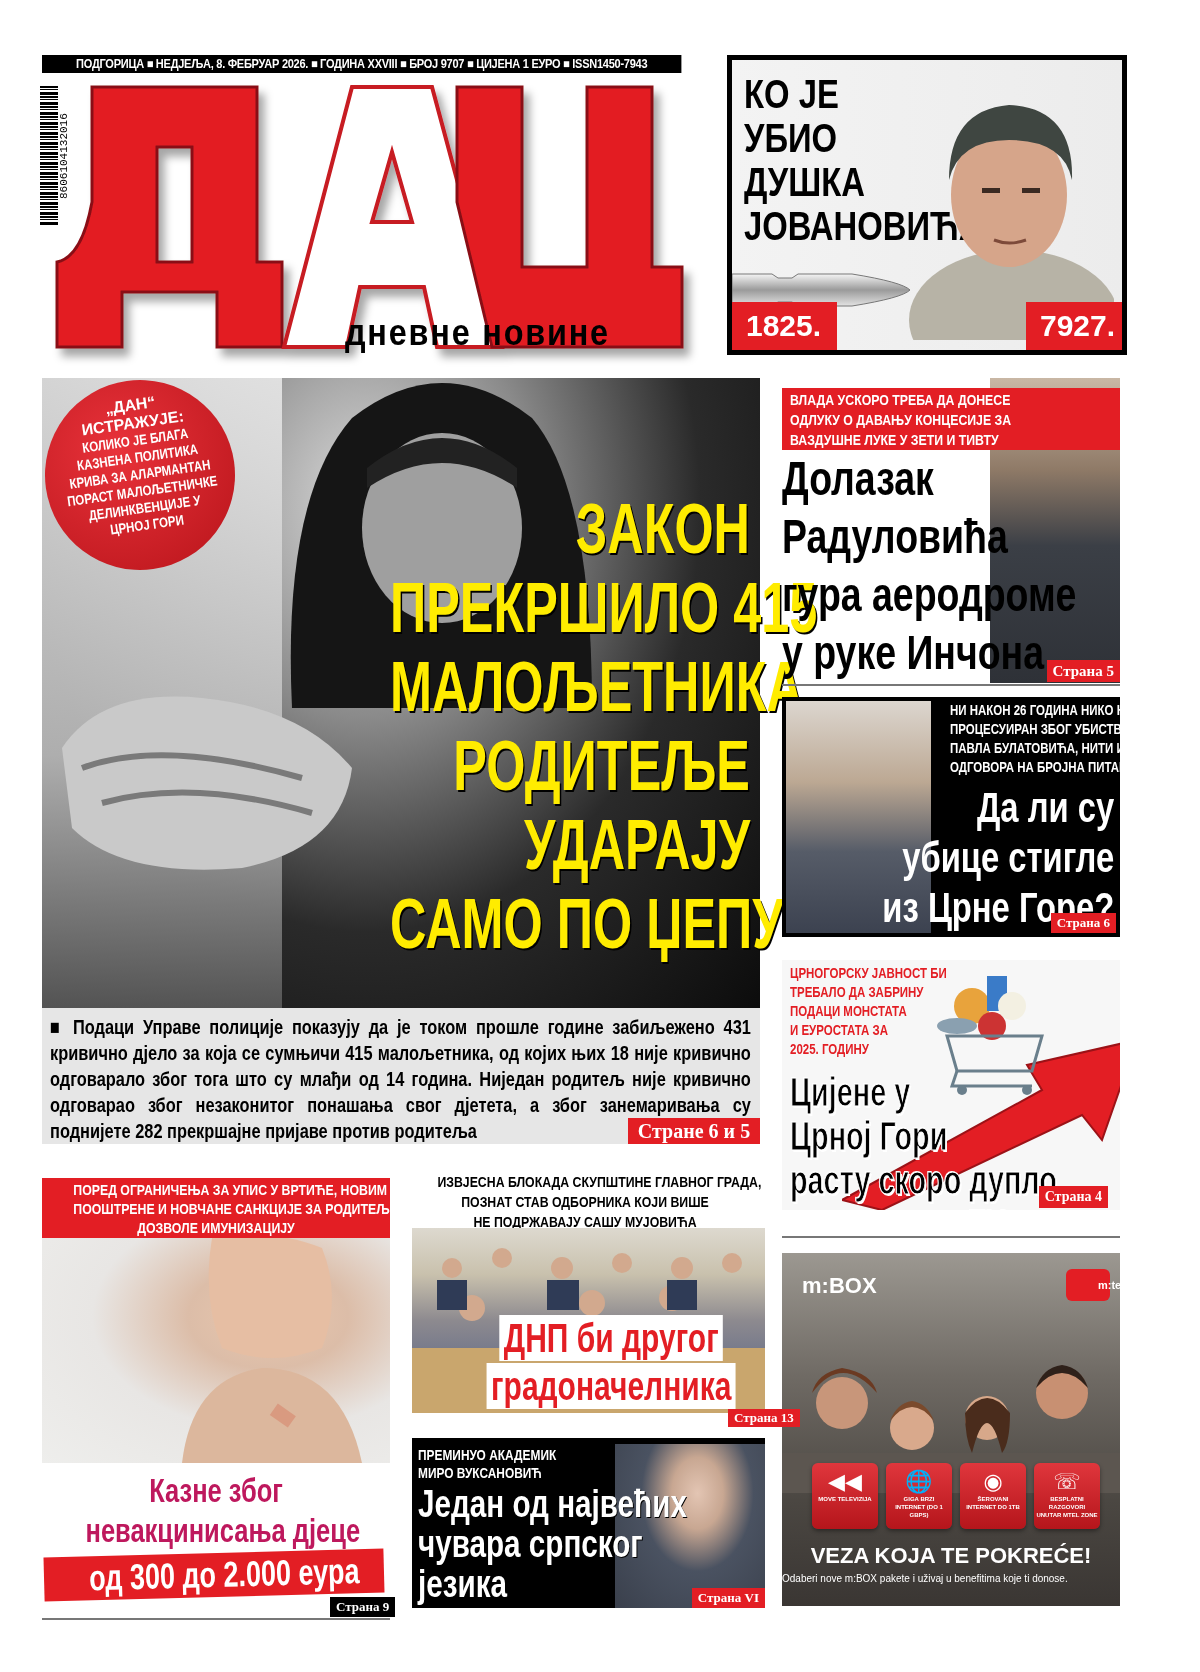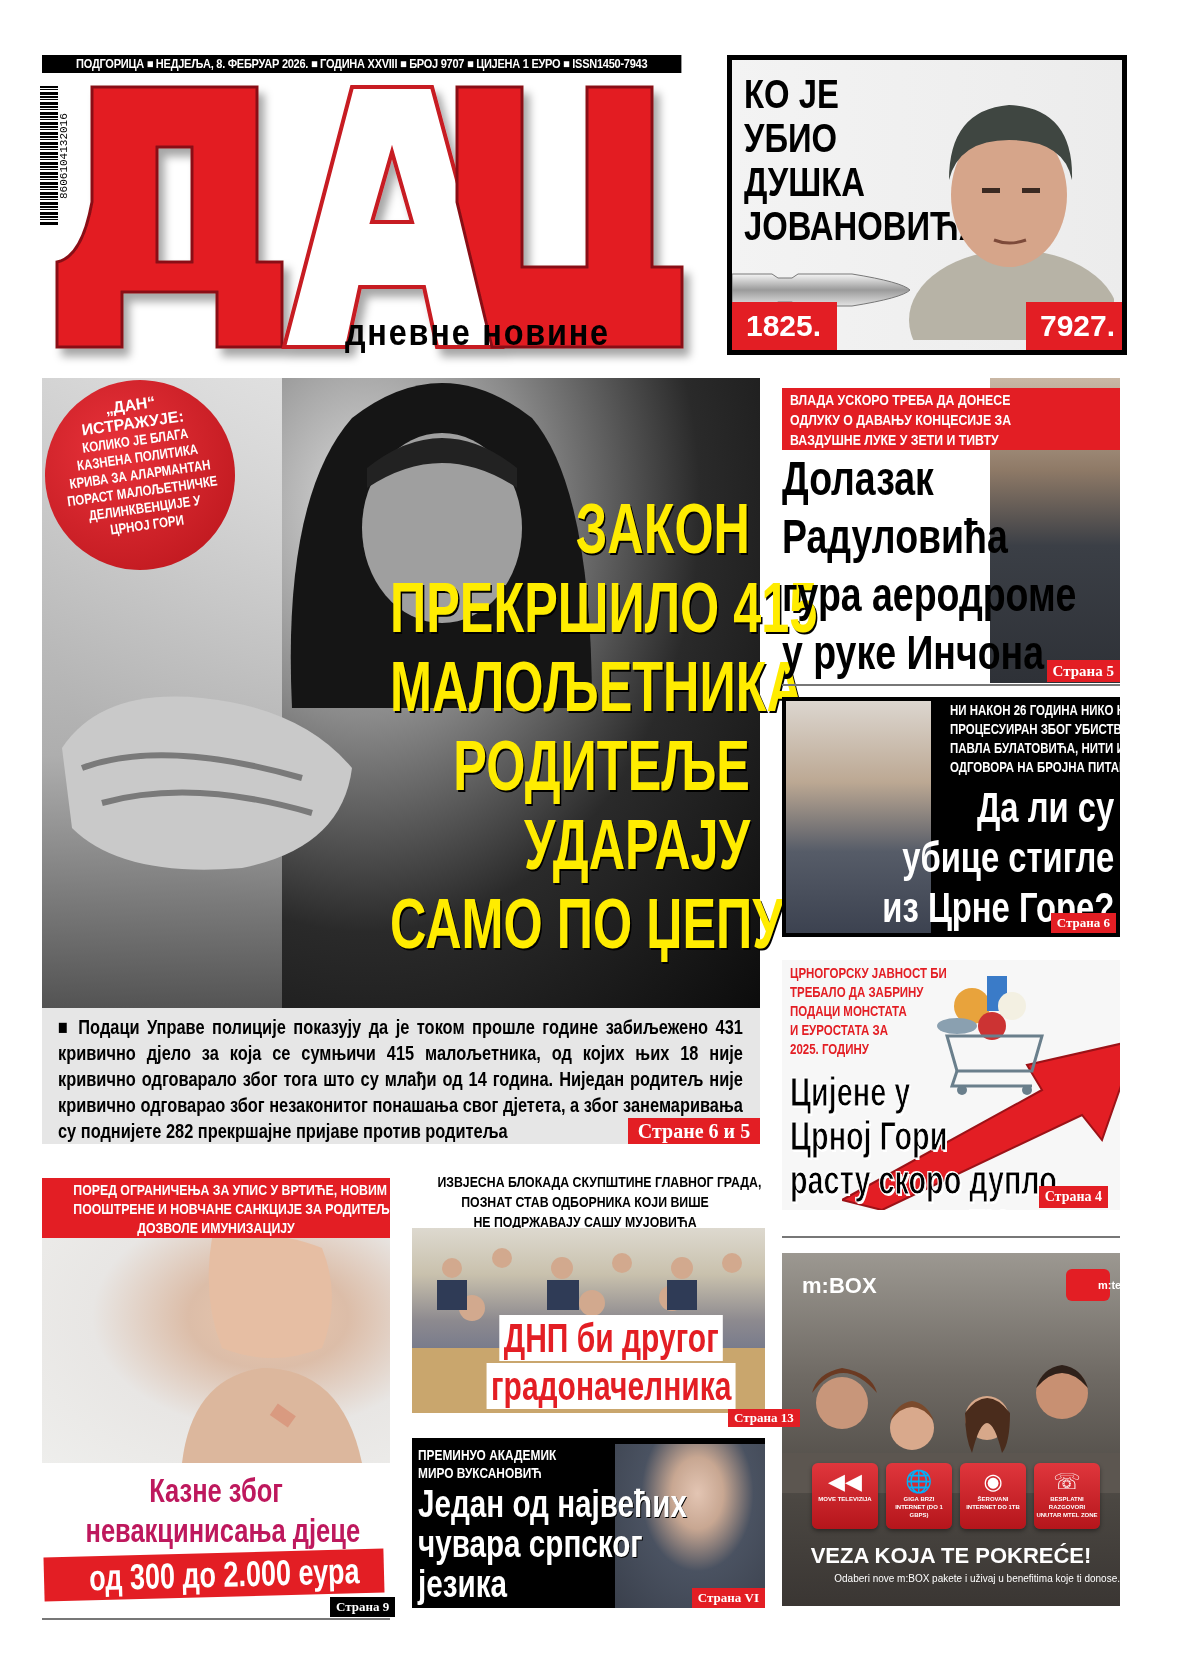--- a/index.html
+++ b/index.html
@@ -28,21 +28,21 @@
   #num-right { right: 0; width: 96px; text-align: center; }
 
   
   #main-photo { left: 42px; top: 378px; width: 718px; height: 630px; background: #111; overflow: hidden; }
   #main-photo .bg { position: absolute; inset: 0; background: radial-gradient(ellipse at 45% 20%, #d9d9d9 0%, #8a8a8a 30%, #2a2a2a 60%, #0c0c0c 100%); }
   #main-photo .wall { position: absolute; left: 0; top: 0; width: 240px; height: 630px; background: linear-gradient(180deg, #e7e7e7, #bdbdbd 60%, #5a5a5a); opacity: .9; }
   #badge { left: 45px; top: 380px; width: 190px; height: 190px; border-radius: 50%; background: radial-gradient(circle at 40% 35%, #e8323a, #b8141a); color: #fff; text-align: center; font-weight: 700; padding-top: 16px; transform: rotate(-8deg); }
   #badge .b1 { font-size: 16px; font-weight: 900; line-height: 18px; }
   #badge .b2 { font-size: 14px; line-height: 17px; transform: scaleX(0.82); }
   #main-headline { left: 250px; top: 490px; width: 500px; text-align: right; color: #ffec00; font-size: 70px; line-height: 79px; font-weight: 900; transform: scaleX(0.72); transform-origin: right; text-shadow: 2px 2px 0 #000; white-space: nowrap; }
-  #main-summary { left: 42px; top: 1008px; width: 718px; height: 136px; background: #e6e6e6; padding: 6px 16px; font-size: 21px; line-height: 26px; color: #000; font-weight: 700; }
+  #main-summary { left: 42px; top: 1008px; width: 718px; height: 136px; background: #e6e6e6; padding: 6px 8px; font-size: 21px; line-height: 26px; color: #000; font-weight: 700; }
   #main-summary p { transform: scaleX(0.78); transform-origin: left; width: 128%; text-align: justify; }
   .strana { position: absolute; background: #e31e24; color: #fff; font-family: "Liberation Serif", serif; font-weight: 700; padding: 0 6px; }
   #main-strana { left: 628px; top: 1118px; width: 132px; height: 26px; font-size: 20px; line-height: 26px; text-align: center; }
 
   
   #rs1 { left: 770px; top: 378px; width: 350px; height: 308px; overflow: hidden; }
   #rs1-kicker { position: absolute; left: 12px; top: 10px; width: 338px; height: 62px; background: #e31e24; color: #fff; font-size: 15px; line-height: 20px; font-weight: 700; padding: 2px 8px; }
   #rs1-kicker span { display: block; transform: scaleX(0.82); transform-origin: left; white-space: nowrap; }
   #rs1-photo { position: absolute; right: 0; top: 0; width: 130px; height: 305px; background: linear-gradient(180deg, #c9b7a5 0%, #8f7a67 30%, #3b3f46 55%, #2e3137 100%); }
   #rs1-head { position: absolute; left: 12px; top: 72px; font-size: 48px; line-height: 58px; font-weight: 900; color: #000; transform: scaleX(0.78); transform-origin: left; white-space: nowrap; }
@@ -70,21 +70,21 @@
   
   #ad { left: 782px; top: 1253px; width: 338px; height: 353px; background: linear-gradient(180deg,#9c9891 0%, #6f6a64 35%, #4b4742 70%, #3a3633 100%); overflow: hidden; color: #fff; }
   #ad-brand { position: absolute; left: 20px; top: 20px; font-size: 22px; font-weight: 700; }
   #ad-logo { position: absolute; right: 10px; top: 16px; width: 44px; height: 32px; border-radius: 6px; background: #e31e24; font-size: 11px; font-weight: 700; text-align: center; line-height: 32px; padding-left: 32px; }
   #ad-family { position: absolute; left: 0; top: 80px; width: 338px; height: 160px; }
   #ad-icons { position: absolute; left: 30px; top: 210px; display: flex; gap: 8px; }
   .ad-tile { width: 66px; height: 66px; border-radius: 6px; background: linear-gradient(180deg,#e0363c,#b5151b); text-align: center; padding-top: 6px; box-shadow: 0 2px 4px rgba(0,0,0,.4); }
   .ad-tile .glyph { font-size: 22px; line-height: 26px; }
   .ad-tile .lbl { font-size: 6px; font-weight: 700; line-height: 8px; padding: 0 2px; }
   #ad-slogan { position: absolute; left: 0; width: 338px; top: 290px; text-align: center; font-size: 22px; font-weight: 700; }
-  #ad-sub { position: absolute; left: 0; width: 338px; top: 320px; text-align: right; font-size: 10px; }
+  #ad-sub { position: absolute; left: 0; width: 338px; top: 320px; text-align: left; font-size: 10px; }
 
   
   #bl-kicker { left: 42px; top: 1178px; width: 348px; height: 60px; background: #e31e24; color: #fff; text-align: center; font-size: 15px; line-height: 19px; font-weight: 700; padding-top: 2px; }
   #bl-kicker span { display: block; transform: scaleX(0.82); white-space: nowrap; }
   #bl-photo { left: 42px; top: 1238px; width: 348px; height: 225px; background: radial-gradient(ellipse at 65% 35%, #e9c7ae 0%, #dcbda8 25%, #e8e6e4 55%, #eeeeec 100%); }
   #bl-head { left: 42px; top: 1470px; width: 348px; text-align: center; font-size: 34px; line-height: 40px; font-weight: 900; color: #be185d; }
   #bl-head span { display: block; transform: scaleX(0.75); white-space: nowrap; }
   #bl-hi { left: 44px; top: 1553px; width: 340px; height: 44px; background: #e31e24; color: #fff; font-size: 36px; line-height: 44px; font-weight: 900; text-align: center; transform: rotate(-1.5deg); }
   #bl-hi span { display: inline-block; transform: scaleX(0.75); white-space: nowrap; }
   #bl-strana { left: 330px; top: 1597px; height: 20px; background: #000; font-size: 13px; line-height: 20px; }

